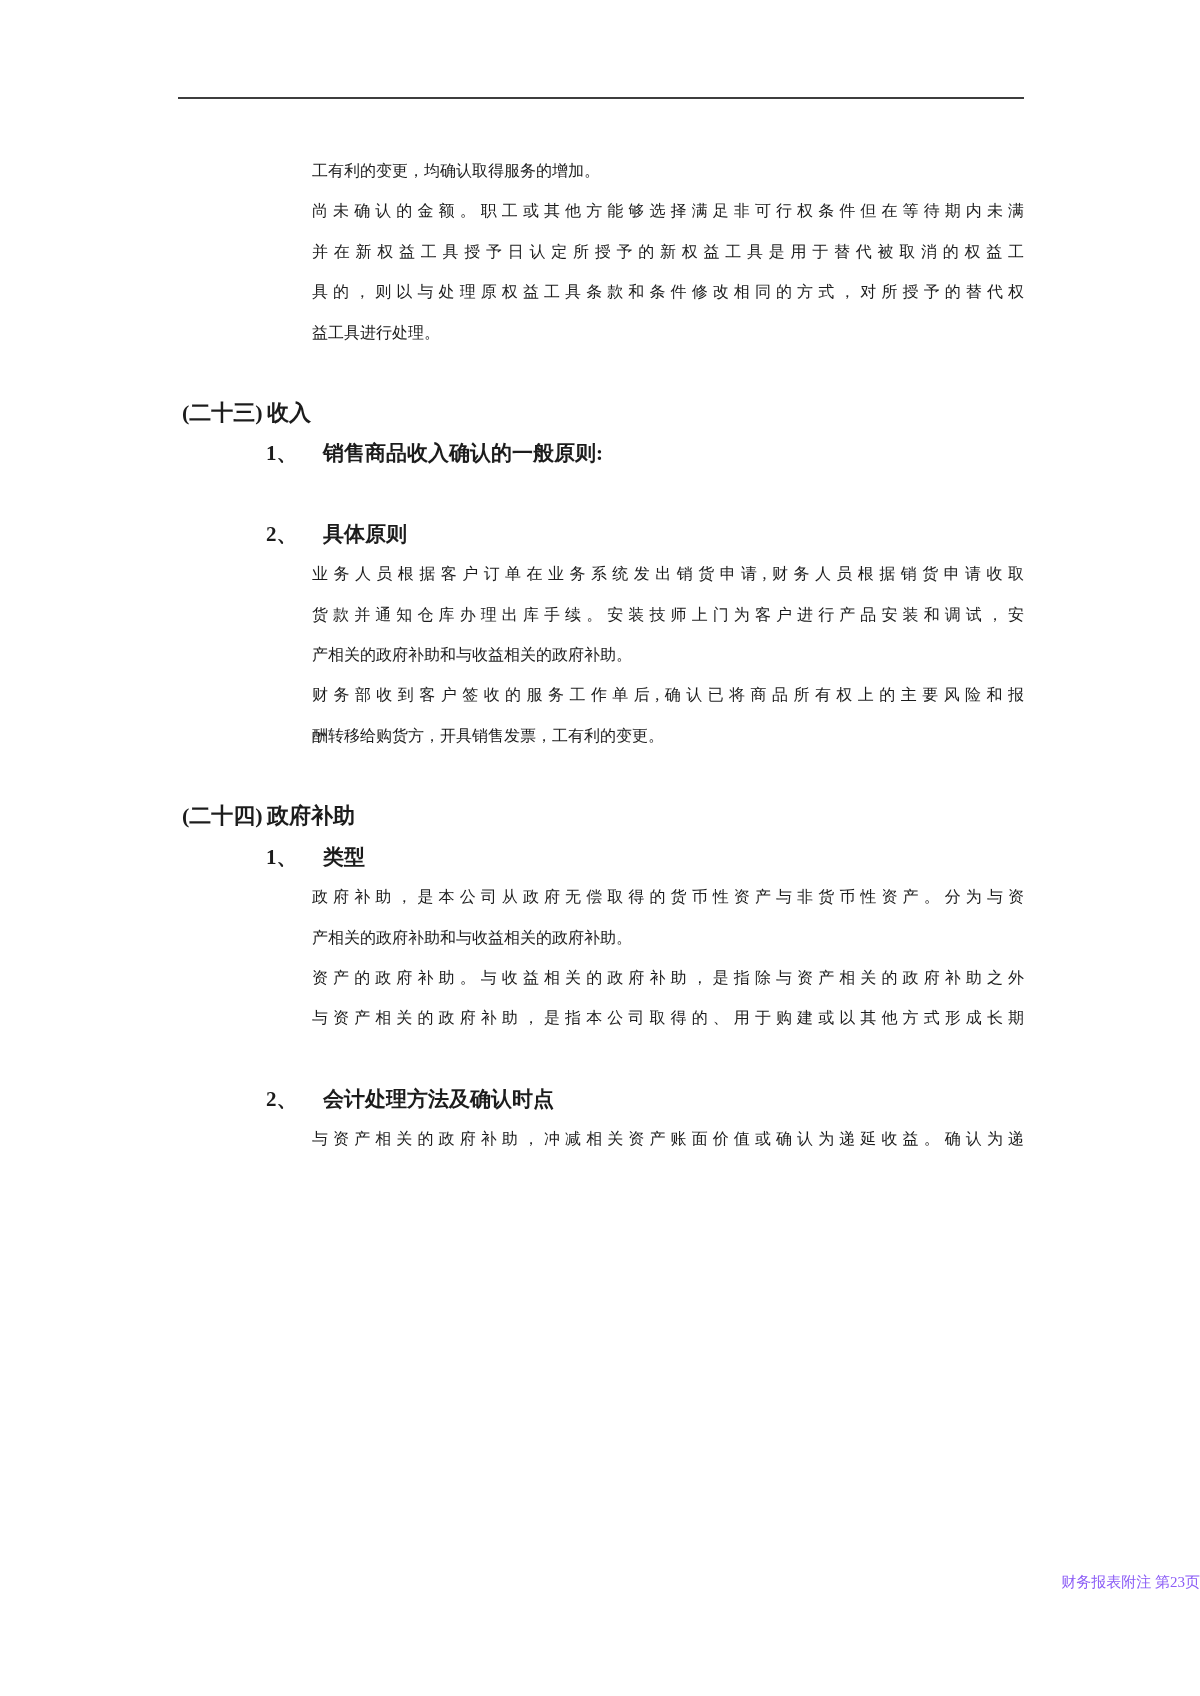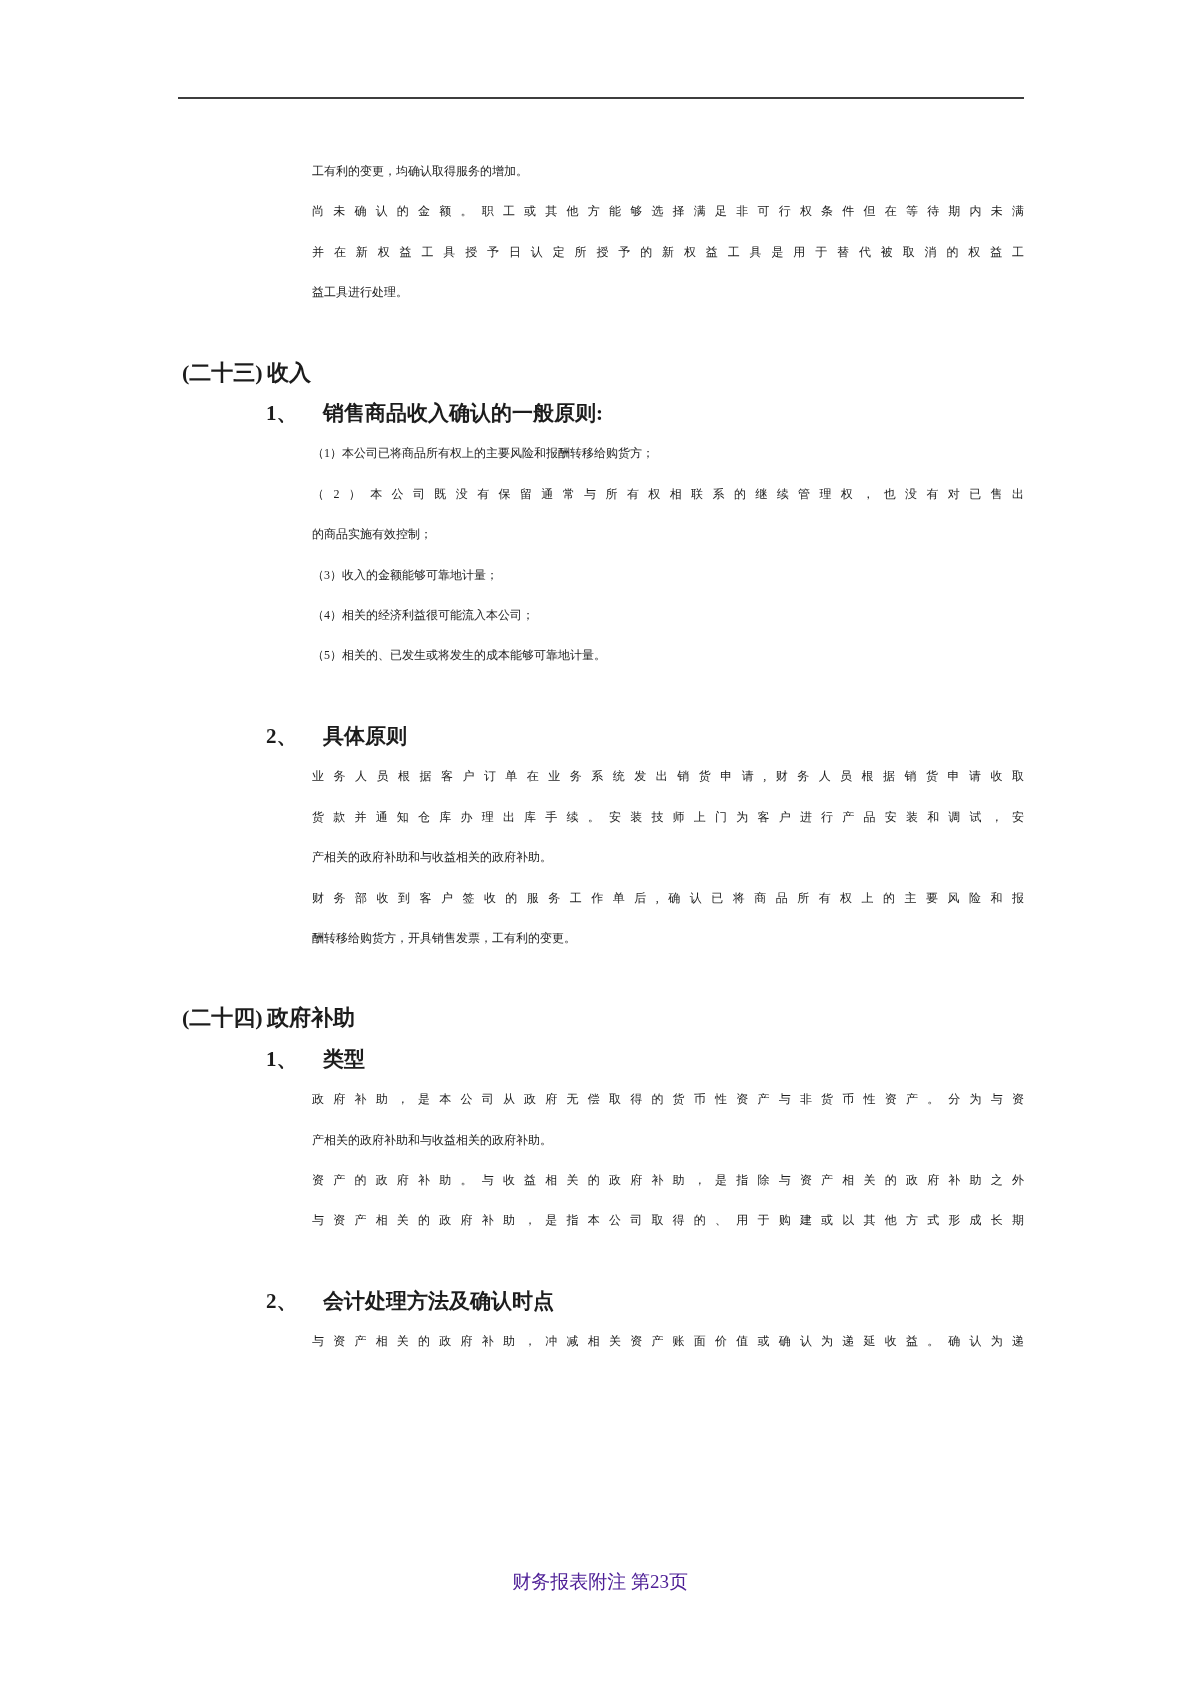--- a/index.html
+++ b/index.html
@@ -26,21 +26,21 @@
   }
   .content {
     position: absolute;
     left: 0;
     top: 151px;
     width: 1200px;
   }
   .pline {
     margin-left: 312px;
     width: 712px;
-    font-size: 12px;
+    font-size: 16px;
     line-height: 40.4px;
     white-space: nowrap;
     text-align: left;
     font-family: Liberation Serif, serif;
   }
   .pline.fill {
     white-space: normal;
     text-align: justify;
     text-align-last: justify;
   }
@@ -65,59 +65,52 @@
   .num-heading .num {
     width: 57px;
     flex: 0 0 auto;
   }
   .mt40 { margin-top: 40px; }
   .footer {
     position: absolute;
     left: 0;
     top: 1562px;
     width: 1200px;
-    text-align: center;
-    font-size: 19px;
+    text-align: right;
+    font-size: 15px;
     line-height: 40px;
-    color: #4c1d95;
+    color: #8b5cf6;
   }
 </style>
 </head>
 <body>
 
 <div class="page">
   <div class="top-rule"></div>
 
   <div class="content">
 
     <div>
       <div class="pline">工有利的变更，均确认取得服务的增加。</div>
       <div class="pline fill">尚未确认的金额。职工或其他方能够选择满足非可行权条件但在等待期内未满</div>
       <div class="pline fill">并在新权益工具授予日认定所授予的新权益工具是用于替代被取消的权益工</div>
+      <div class="pline fill">具的，则以与处理原权益工具条款和条件修改相同的方式，对所授予的替代权</div>
       <div class="pline">益工具进行处理。</div>
     </div>
 
     <div class="sec-heading mt40">
       <span class="sec-label">(二十三)</span>
       <span class="sec-title">收入</span>
     </div>
 
     <div class="num-heading">
       <span class="num">1、</span>
       <span>销售商品收入确认的一般原则:</span>
     </div>
 
-    <div>
-      <div class="pline">（1）本公司已将商品所有权上的主要风险和报酬转移给购货方；</div>
-      <div class="pline fill">（2）本公司既没有保留通常与所有权相联系的继续管理权，也没有对已售出</div>
-      <div class="pline">的商品实施有效控制；</div>
-      <div class="pline">（3）收入的金额能够可靠地计量；</div>
-      <div class="pline">（4）相关的经济利益很可能流入本公司；</div>
-      <div class="pline">（5）相关的、已发生或将发生的成本能够可靠地计量。</div>
-    </div>
 
     <div class="num-heading mt40">
       <span class="num">2、</span>
       <span>具体原则</span>
     </div>
 
     <div>
       <div class="pline fill">业务人员根据客户订单在业务系统发出销货申请,财务人员根据销货申请收取</div>
       <div class="pline fill">货款并通知仓库办理出库手续。安装技师上门为客户进行产品安装和调试，安</div>
       <div class="pline">产相关的政府补助和与收益相关的政府补助。</div>

